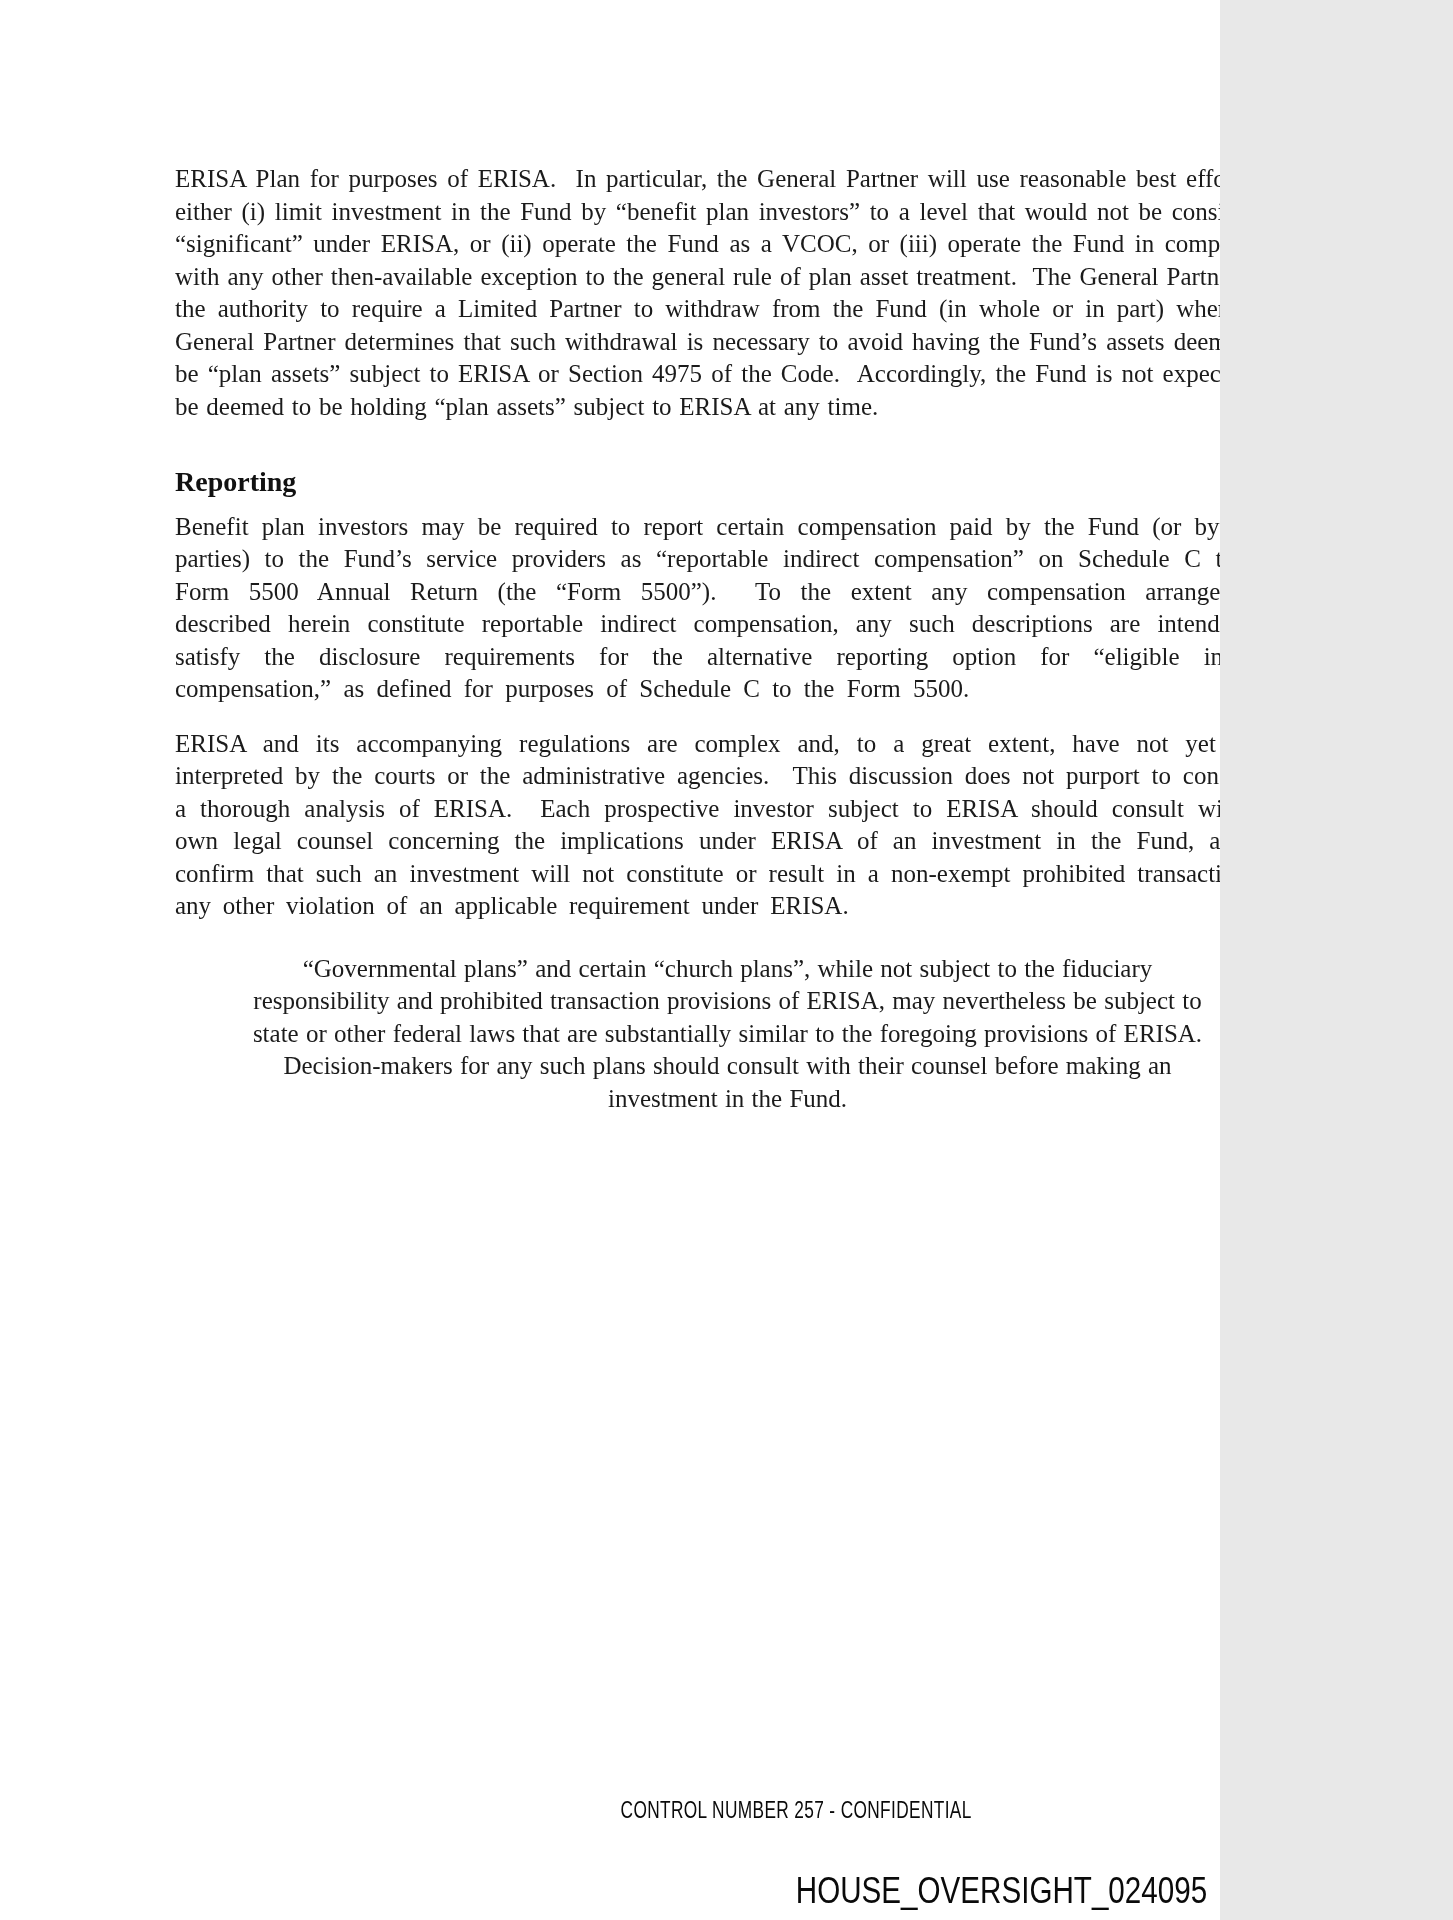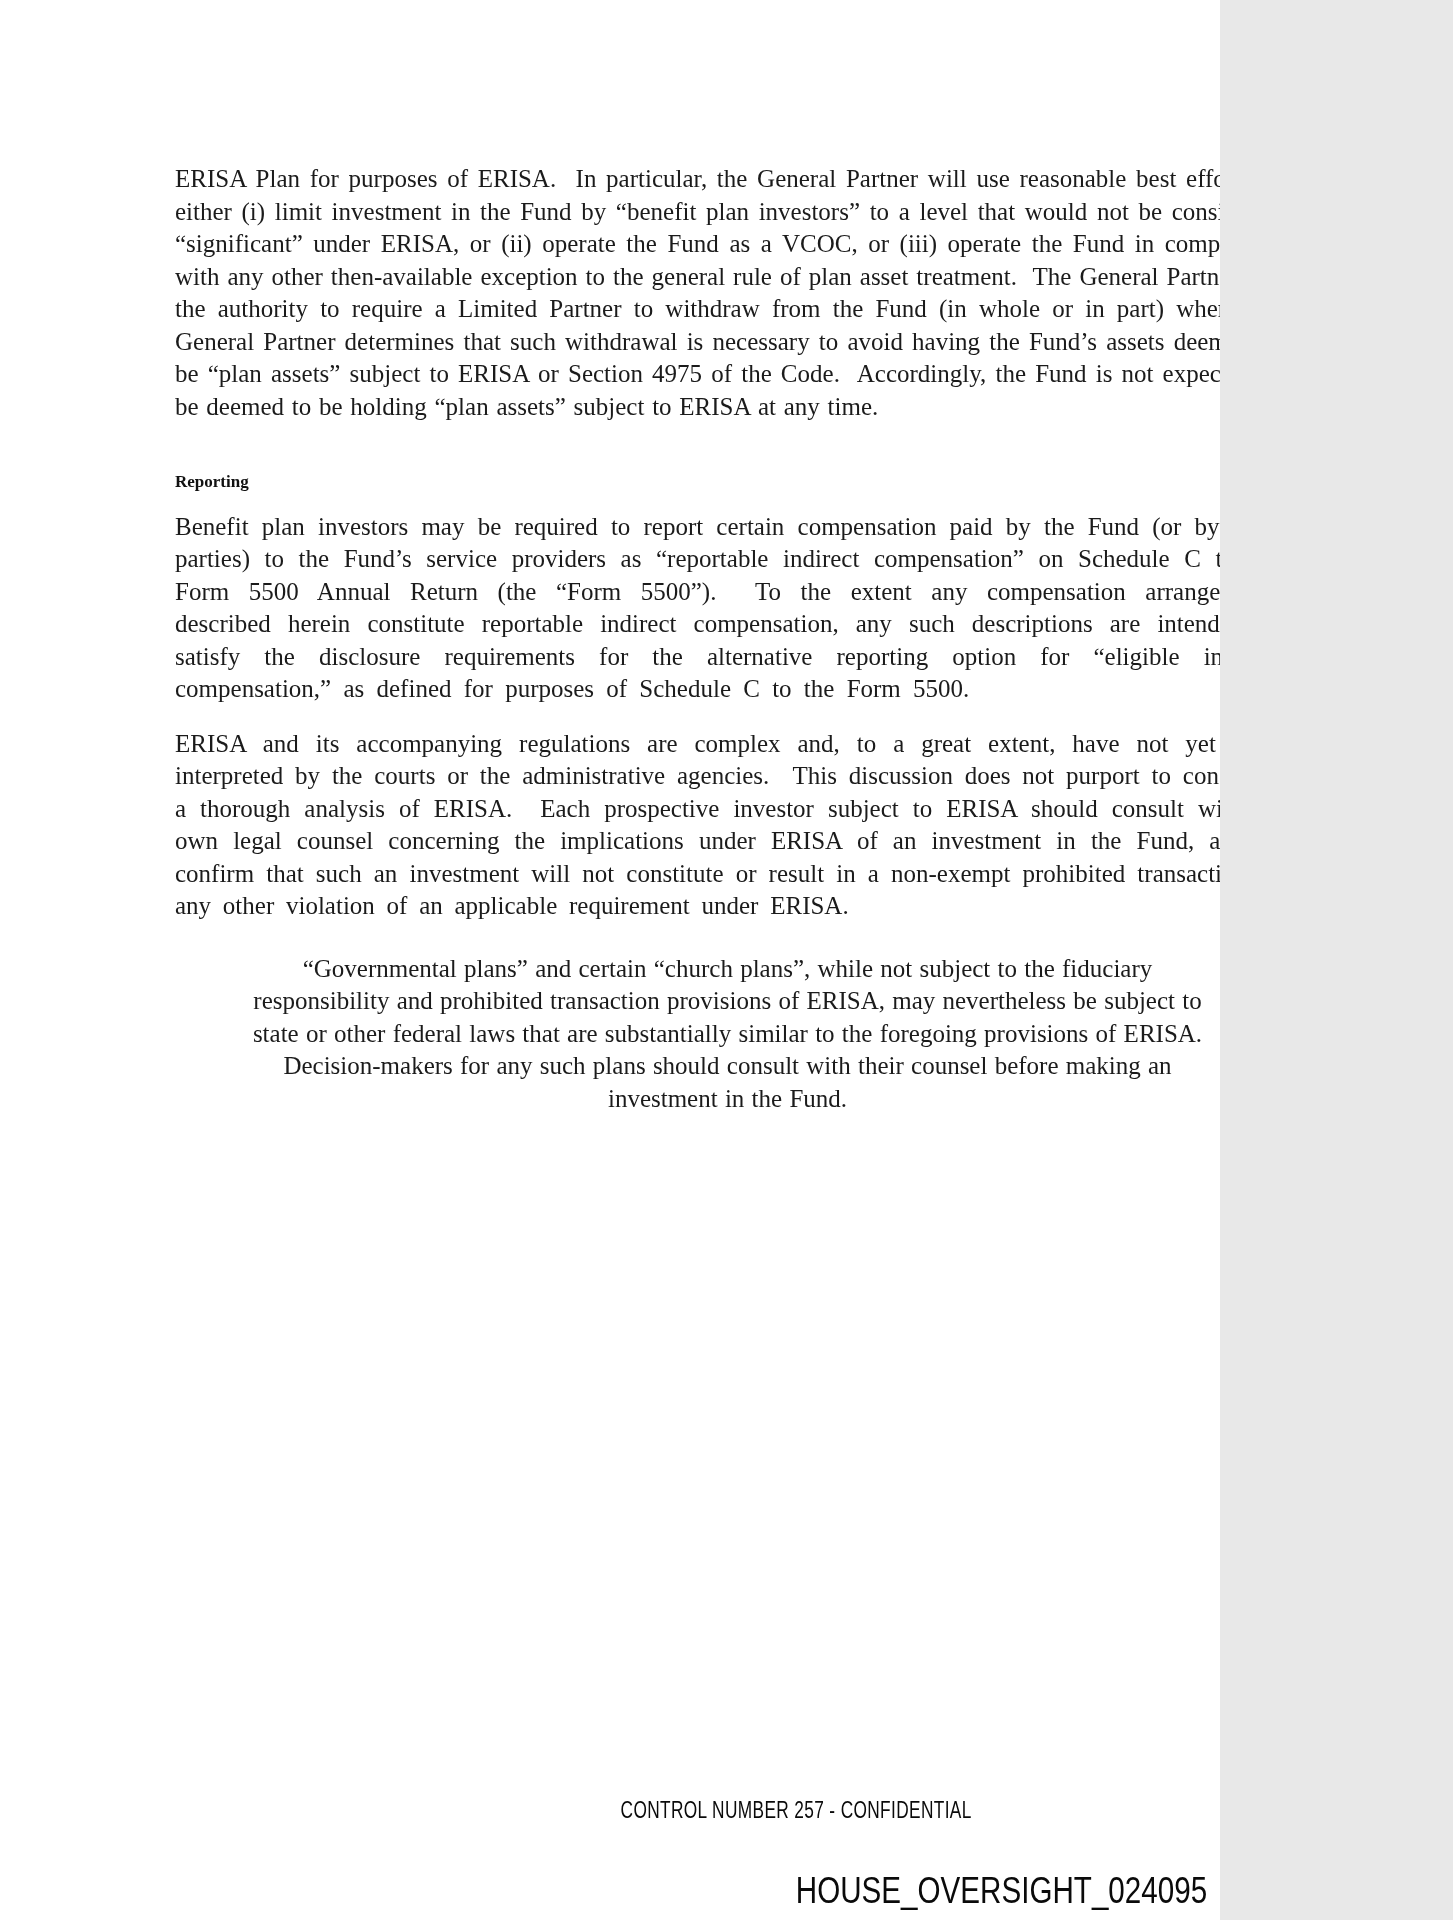--- a/index.html
+++ b/index.html
@@ -32,21 +32,21 @@
   .p1 { word-spacing: 1.5px; }
   .p2 { word-spacing: 6px;   margin-top: 12px; }
   .p3 { word-spacing: 5.5px; margin-top: 22px; }
   .p4 {
     margin-top: 30px;
     text-align: center;
     white-space: pre-line;
     word-spacing: 1px;
   }
   .heading {
-    font-size: 17px;
+    font-size: 28px;
     line-height: 32.5px;
     font-weight: bold;
     color: #111111;
     margin: 43px 0 0 0;
   }
   .pagenum {
     position: absolute;
     left: 175px;
     top: 1789px;
     width: 1105px;

